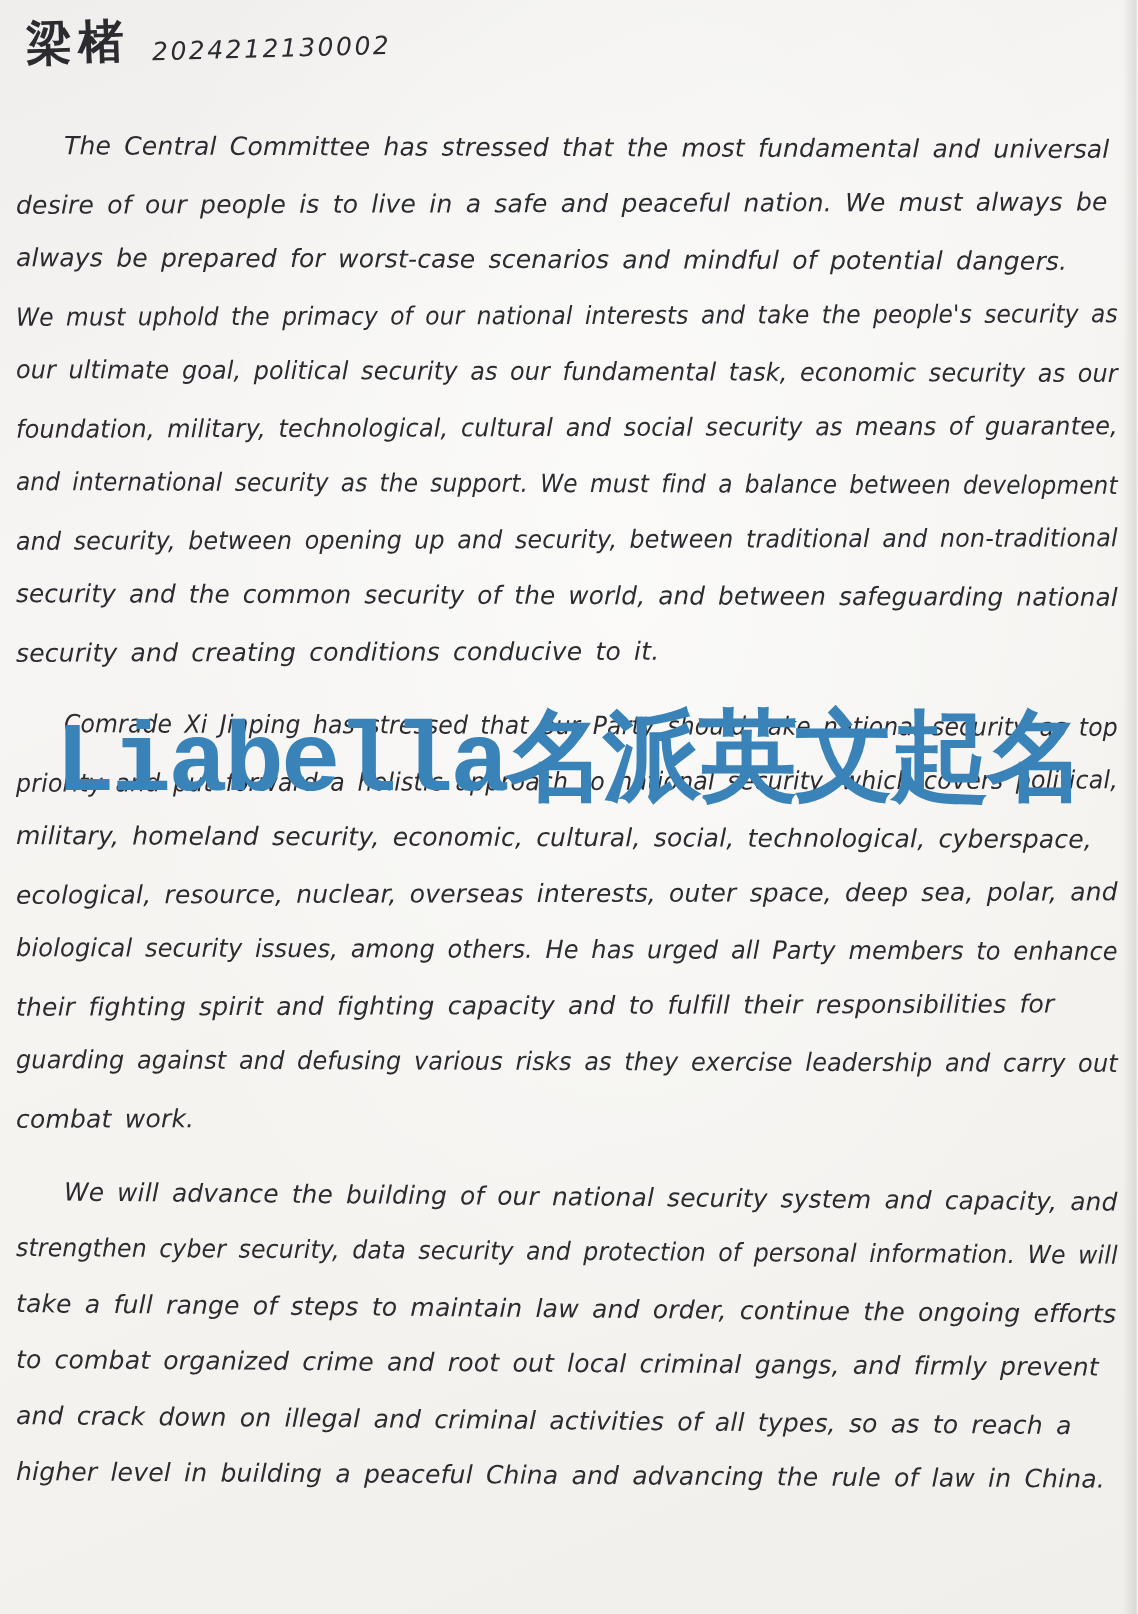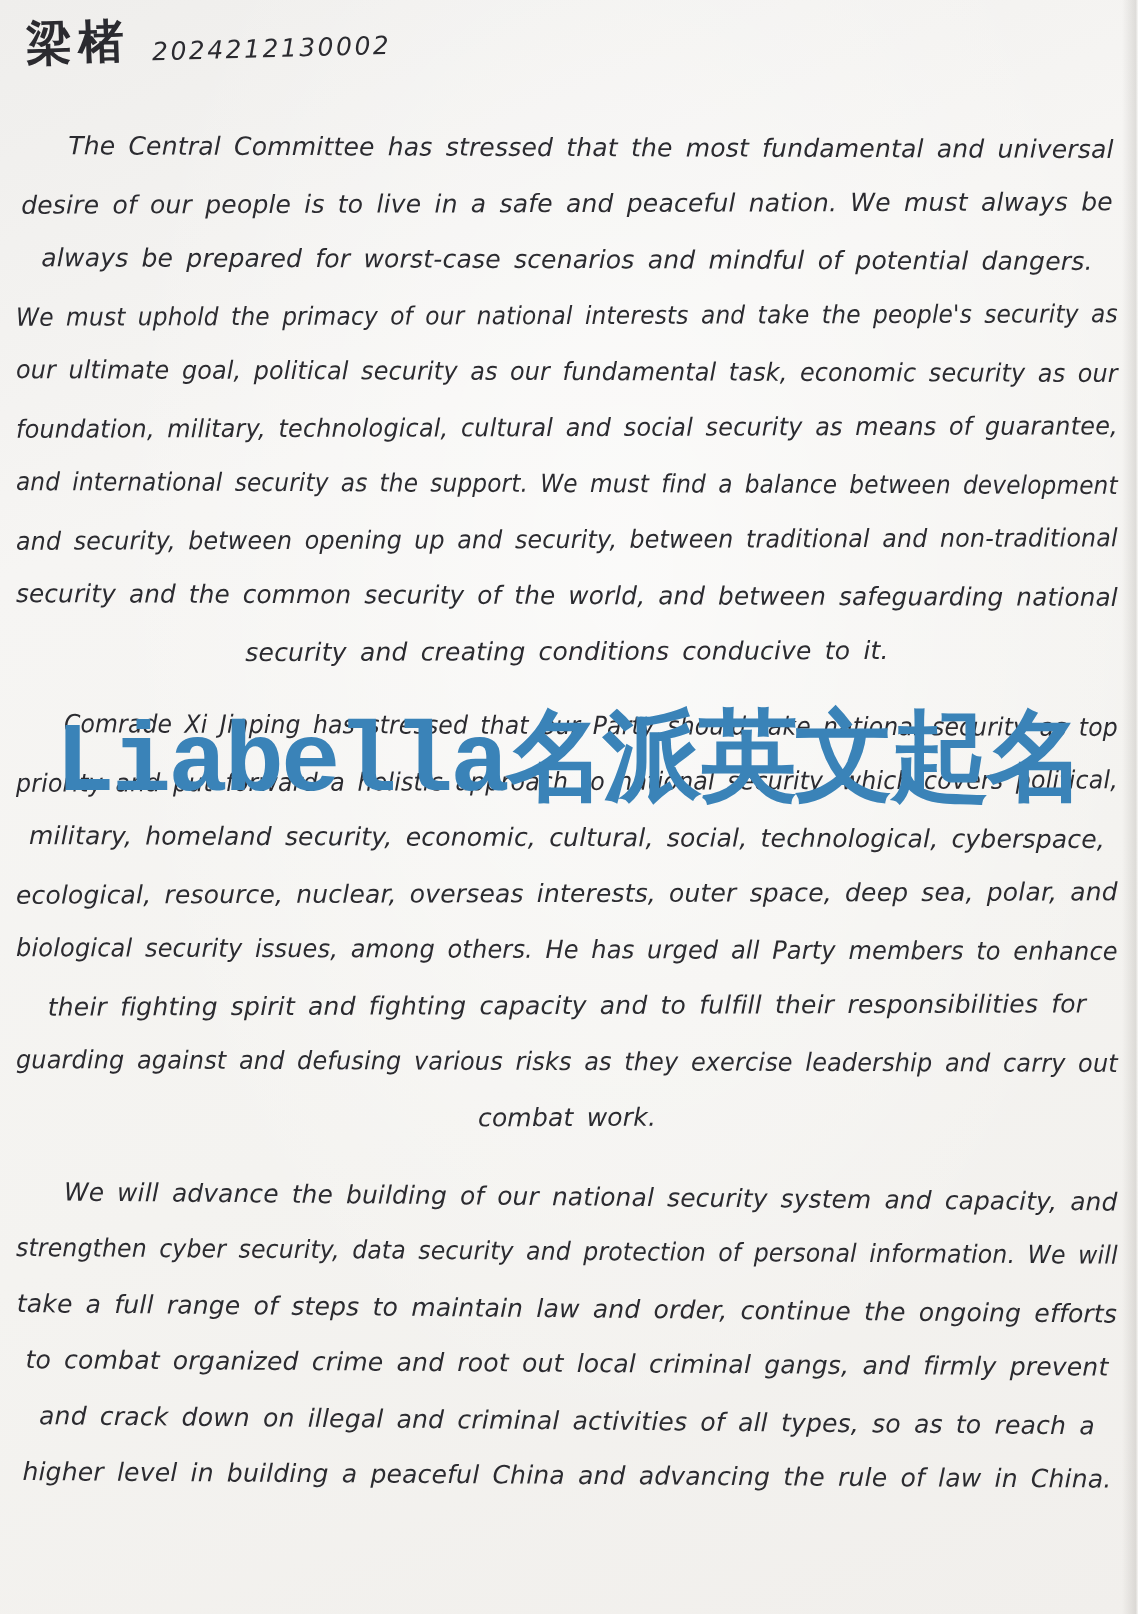--- a/index.html
+++ b/index.html
@@ -54,21 +54,20 @@
     margin-top: 22px;
     transform: rotate(-1.5deg);
     display: inline-block;
   }
 
   .essay {
     position: absolute;
     top: 120px;
     left: 16px;
     width: 1102px;
-    text-align: center;
   }
   .para {
     margin-bottom: 18px;
   }
   .line {
     height: 56px;
     line-height: 56px;
     font-size: 25px;
     font-style: italic;
     letter-spacing: 0.2px;

